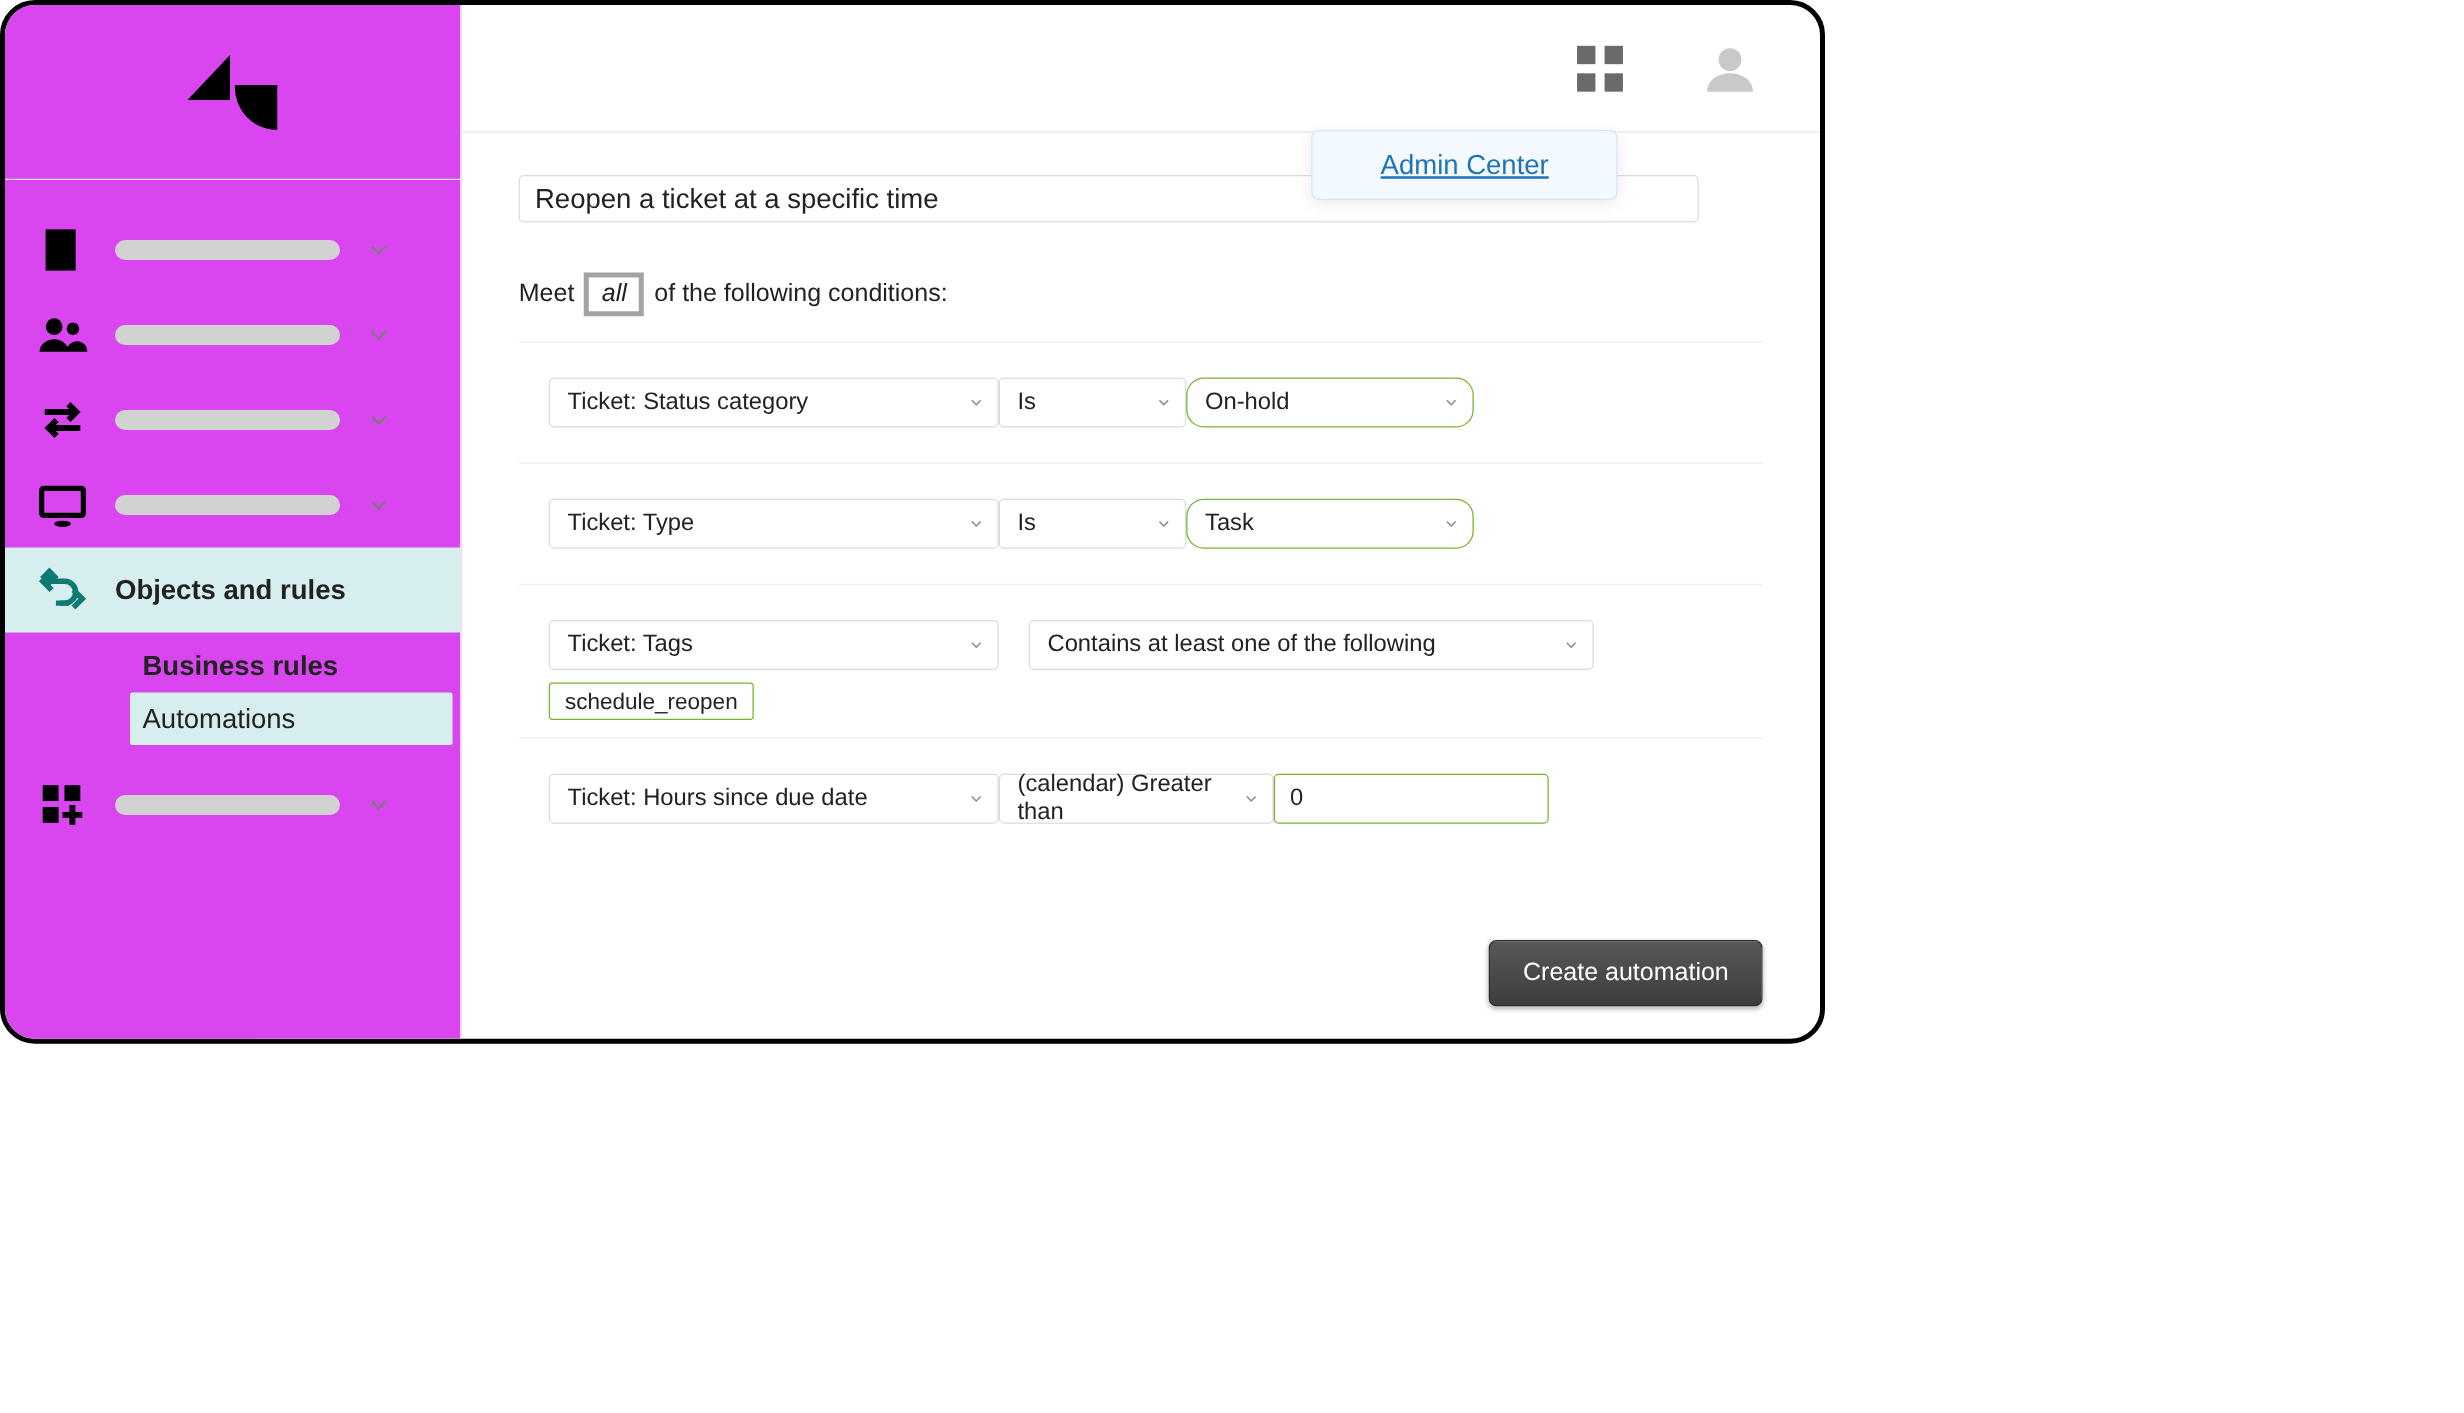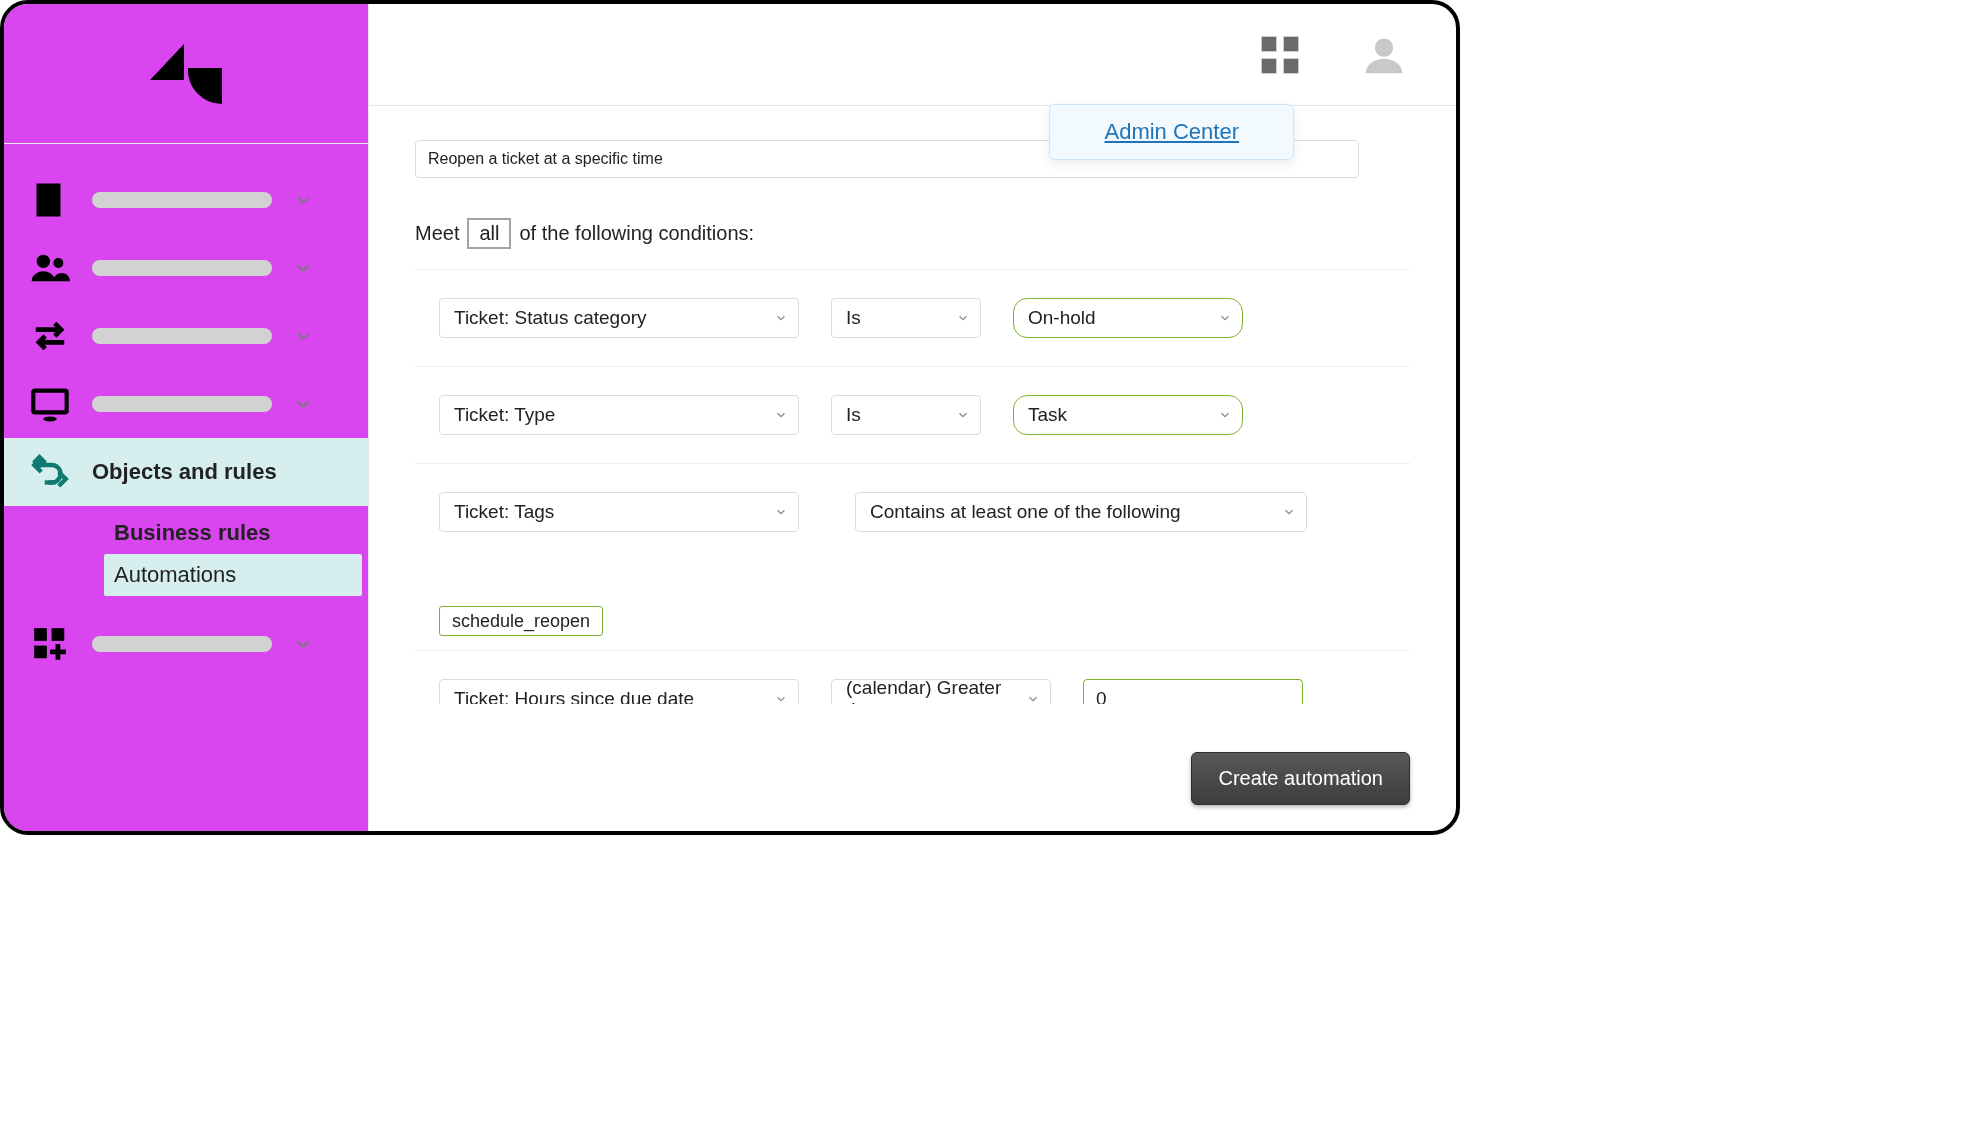--- a/index.html
+++ b/index.html
@@ -72,29 +72,29 @@
     border-radius:6px;padding:14px 54px;box-shadow:0 4px 12px rgba(0,0,0,.08);
     z-index:5;
   }
   .flyout a{color:var(--link);font-size:22px;text-decoration:underline;}
 
   .content{padding:34px 46px 0 46px;flex:1;overflow:auto;position:relative;}
 
   .h1{font-size:27px;font-weight:700;color:#111;margin:0 0 14px 0;}
   .title-input{
     width:944px;max-width:100%;height:38px;border:1px solid var(--border);border-radius:4px;
-    padding:0 12px;font-size:16px;color:#222;
+    padding:0 12px;font-size:22px;color:#222;
   }
 
   .cond-sentence{margin:40px 0 0 0;font-size:20px;color:#222;display:flex;align-items:center;gap:8px;text-align:center;}
-  .all-box{border:2px solid #a3a3a3;padding:2px 10px;font-size:20px;}
+  .all-box{border:4px solid #a3a3a3;padding:2px 10px;font-size:20px;font-style:italic;}
 
   .cond-block{margin-top:20px;border-top:1px solid #eceeee;}
   .row{
-    display:flex;gap:32px;align-items:center;padding:28px 0;border-bottom:1px solid #eceeee;
+    display:flex;gap:0;align-items:center;padding:28px 0;border-bottom:1px solid #eceeee;
     padding-left:24px;flex-wrap:wrap;
   }
   .row.noborder{border-bottom:none;}
 
   .dd{
     display:flex;align-items:center;justify-content:space-between;
     height:40px;border:1px solid var(--border);border-radius:4px;background:#fff;
     padding:0 10px 0 14px;font-size:19px;color:#222;cursor:pointer;
   }
   .dd .caret{width:14px;height:14px;margin-left:10px;opacity:.7;}

